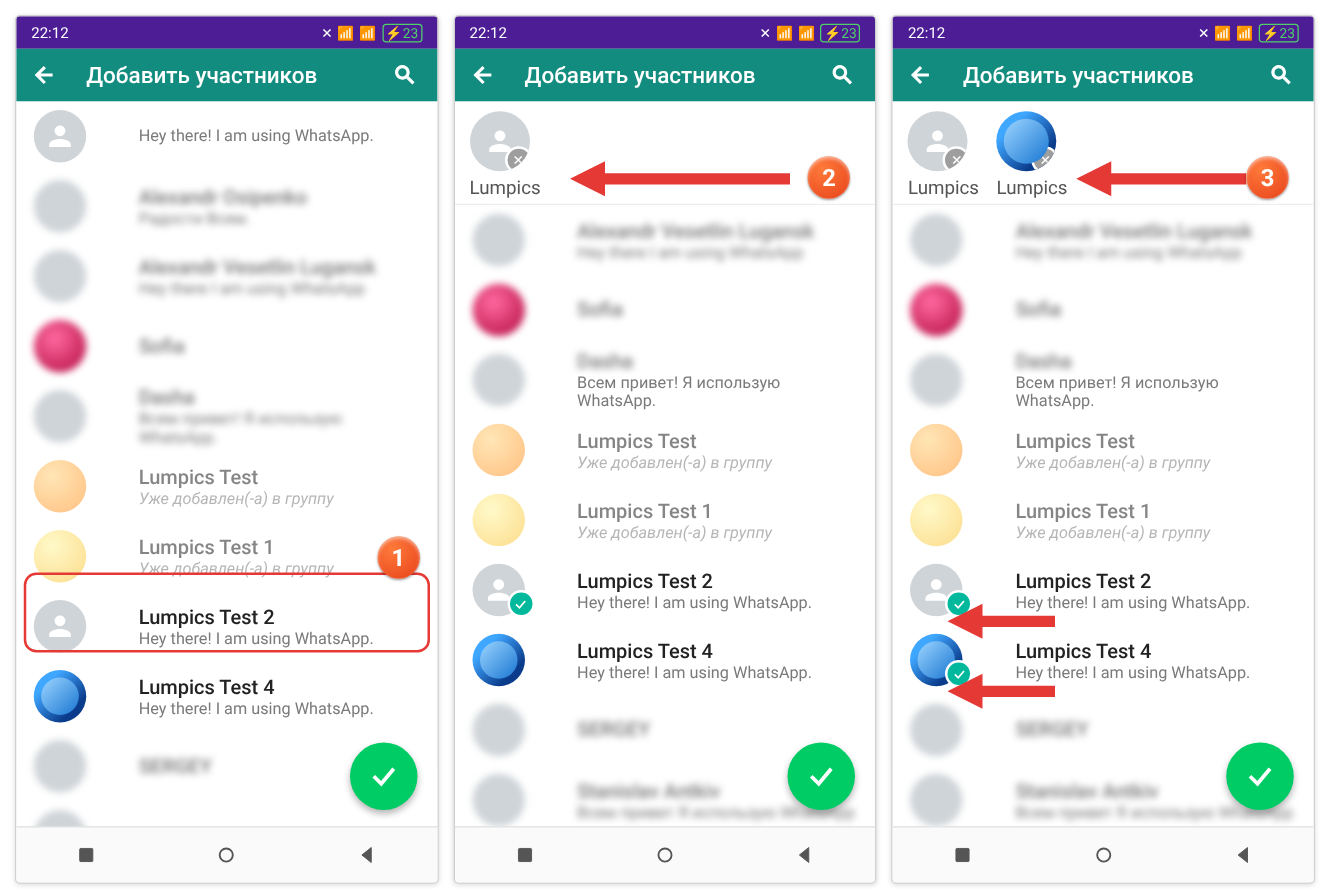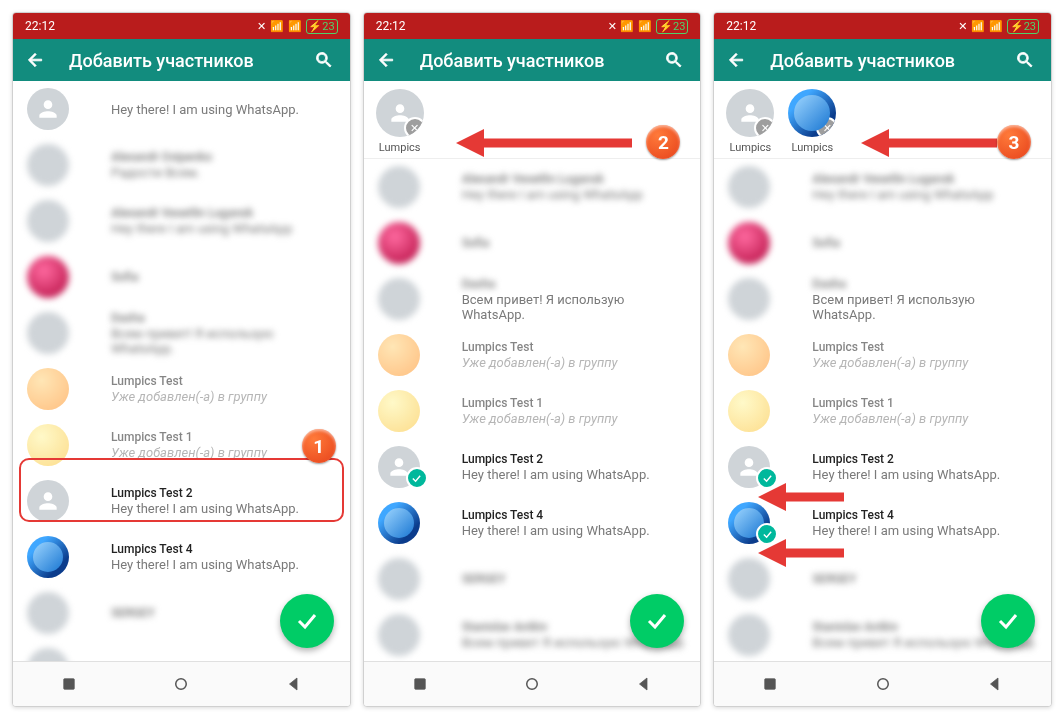--- a/index.html
+++ b/index.html
@@ -21,21 +21,21 @@
   border: 1px solid #d0d0d0;
   border-radius: 4px;
   box-shadow: 0 1px 4px rgba(0,0,0,.15);
   display: flex;
   flex-direction: column;
   overflow: hidden;
   position: relative;
 }
 .statusbar {
   height: 26px;
-  background: #b91c1c;
+  background: #4c1d95;
   color: #fff;
   display: flex;
   align-items: center;
   justify-content: space-between;
   padding: 0 12px;
   font-size: 12px;
 }
 .status-icons { display: flex; gap: 4px; align-items: center; }
 .status-icons span { font-size: 11px; }
 .battery {
@@ -71,21 +71,21 @@
   background: #e0e0e0; position: relative;
   display:flex; align-items:center; justify-content:center;
 }
 .chip .x {
   position: absolute; bottom: -2px; right: -2px;
   width: 18px; height: 18px; border-radius: 50%;
   background: #9e9e9e; color:#fff; font-size:11px;
   display:flex; align-items:center; justify-content:center;
   border: 2px solid #fff;
 }
-.chip .label { font-size: 11px; color: #555; margin-top: 4px; }
+.chip .label { font-size: 15px; color: #555; margin-top: 4px; }
 .list { flex: 1; overflow: hidden; position: relative; }
 .row {
   display: flex; align-items: center; gap: 14px;
   padding: 8px 14px; height: 56px; box-sizing: border-box;
   position: relative;
 }
 .row.disabled { opacity: .55; }
 .row.blur .name, .row.blur .sub { filter: blur(3px); color:#777;}
 .row.blur .av { filter: blur(3px);}
 .av {
@@ -95,21 +95,21 @@
   overflow:hidden; position:relative;
 }
 .av.default svg { width: 26px; height: 26px; fill: #fff; }
 .av.default { background:#cfd4d8; }
 .av.orange { background: radial-gradient(circle at 35% 30%, #ffd27a, #ff8c1a);}
 .av.yellow { background: radial-gradient(circle at 35% 30%, #fff59d, #fbc02d);}
 .av.blue { background: linear-gradient(135deg,#3fa7ff 25%,#0b3c8c 75%); position:relative;}
 .av.blue::after{content:"";position:absolute;inset:6px;border-radius:50%;background:linear-gradient(135deg,#9cd5ff,#1976d2);}
 .av.pink { background: radial-gradient(circle at 40% 35%, #ff6aa0,#b0083d);}
 .txt { flex: 1; min-width: 0; margin-left: 28px;}
-.name { font-size: 12px; color: #222; font-weight: 500;}
+.name { font-size: 16px; color: #222; font-weight: 500;}
 .sub { font-size: 13px; color: #7a7a7a; font-style: normal; margin-top:1px;}
 .sub.italic { font-style: italic; }
 .check {
   position:absolute; left:42px; bottom:6px;
   width:18px; height:18px; border-radius:50%;
   background:#00b89c; border:2px solid #fff;
   display:flex; align-items:center; justify-content:center;
   color:#fff;
 }
 .check svg{width:11px;height:11px;stroke:#fff;stroke-width:3;fill:none;}

